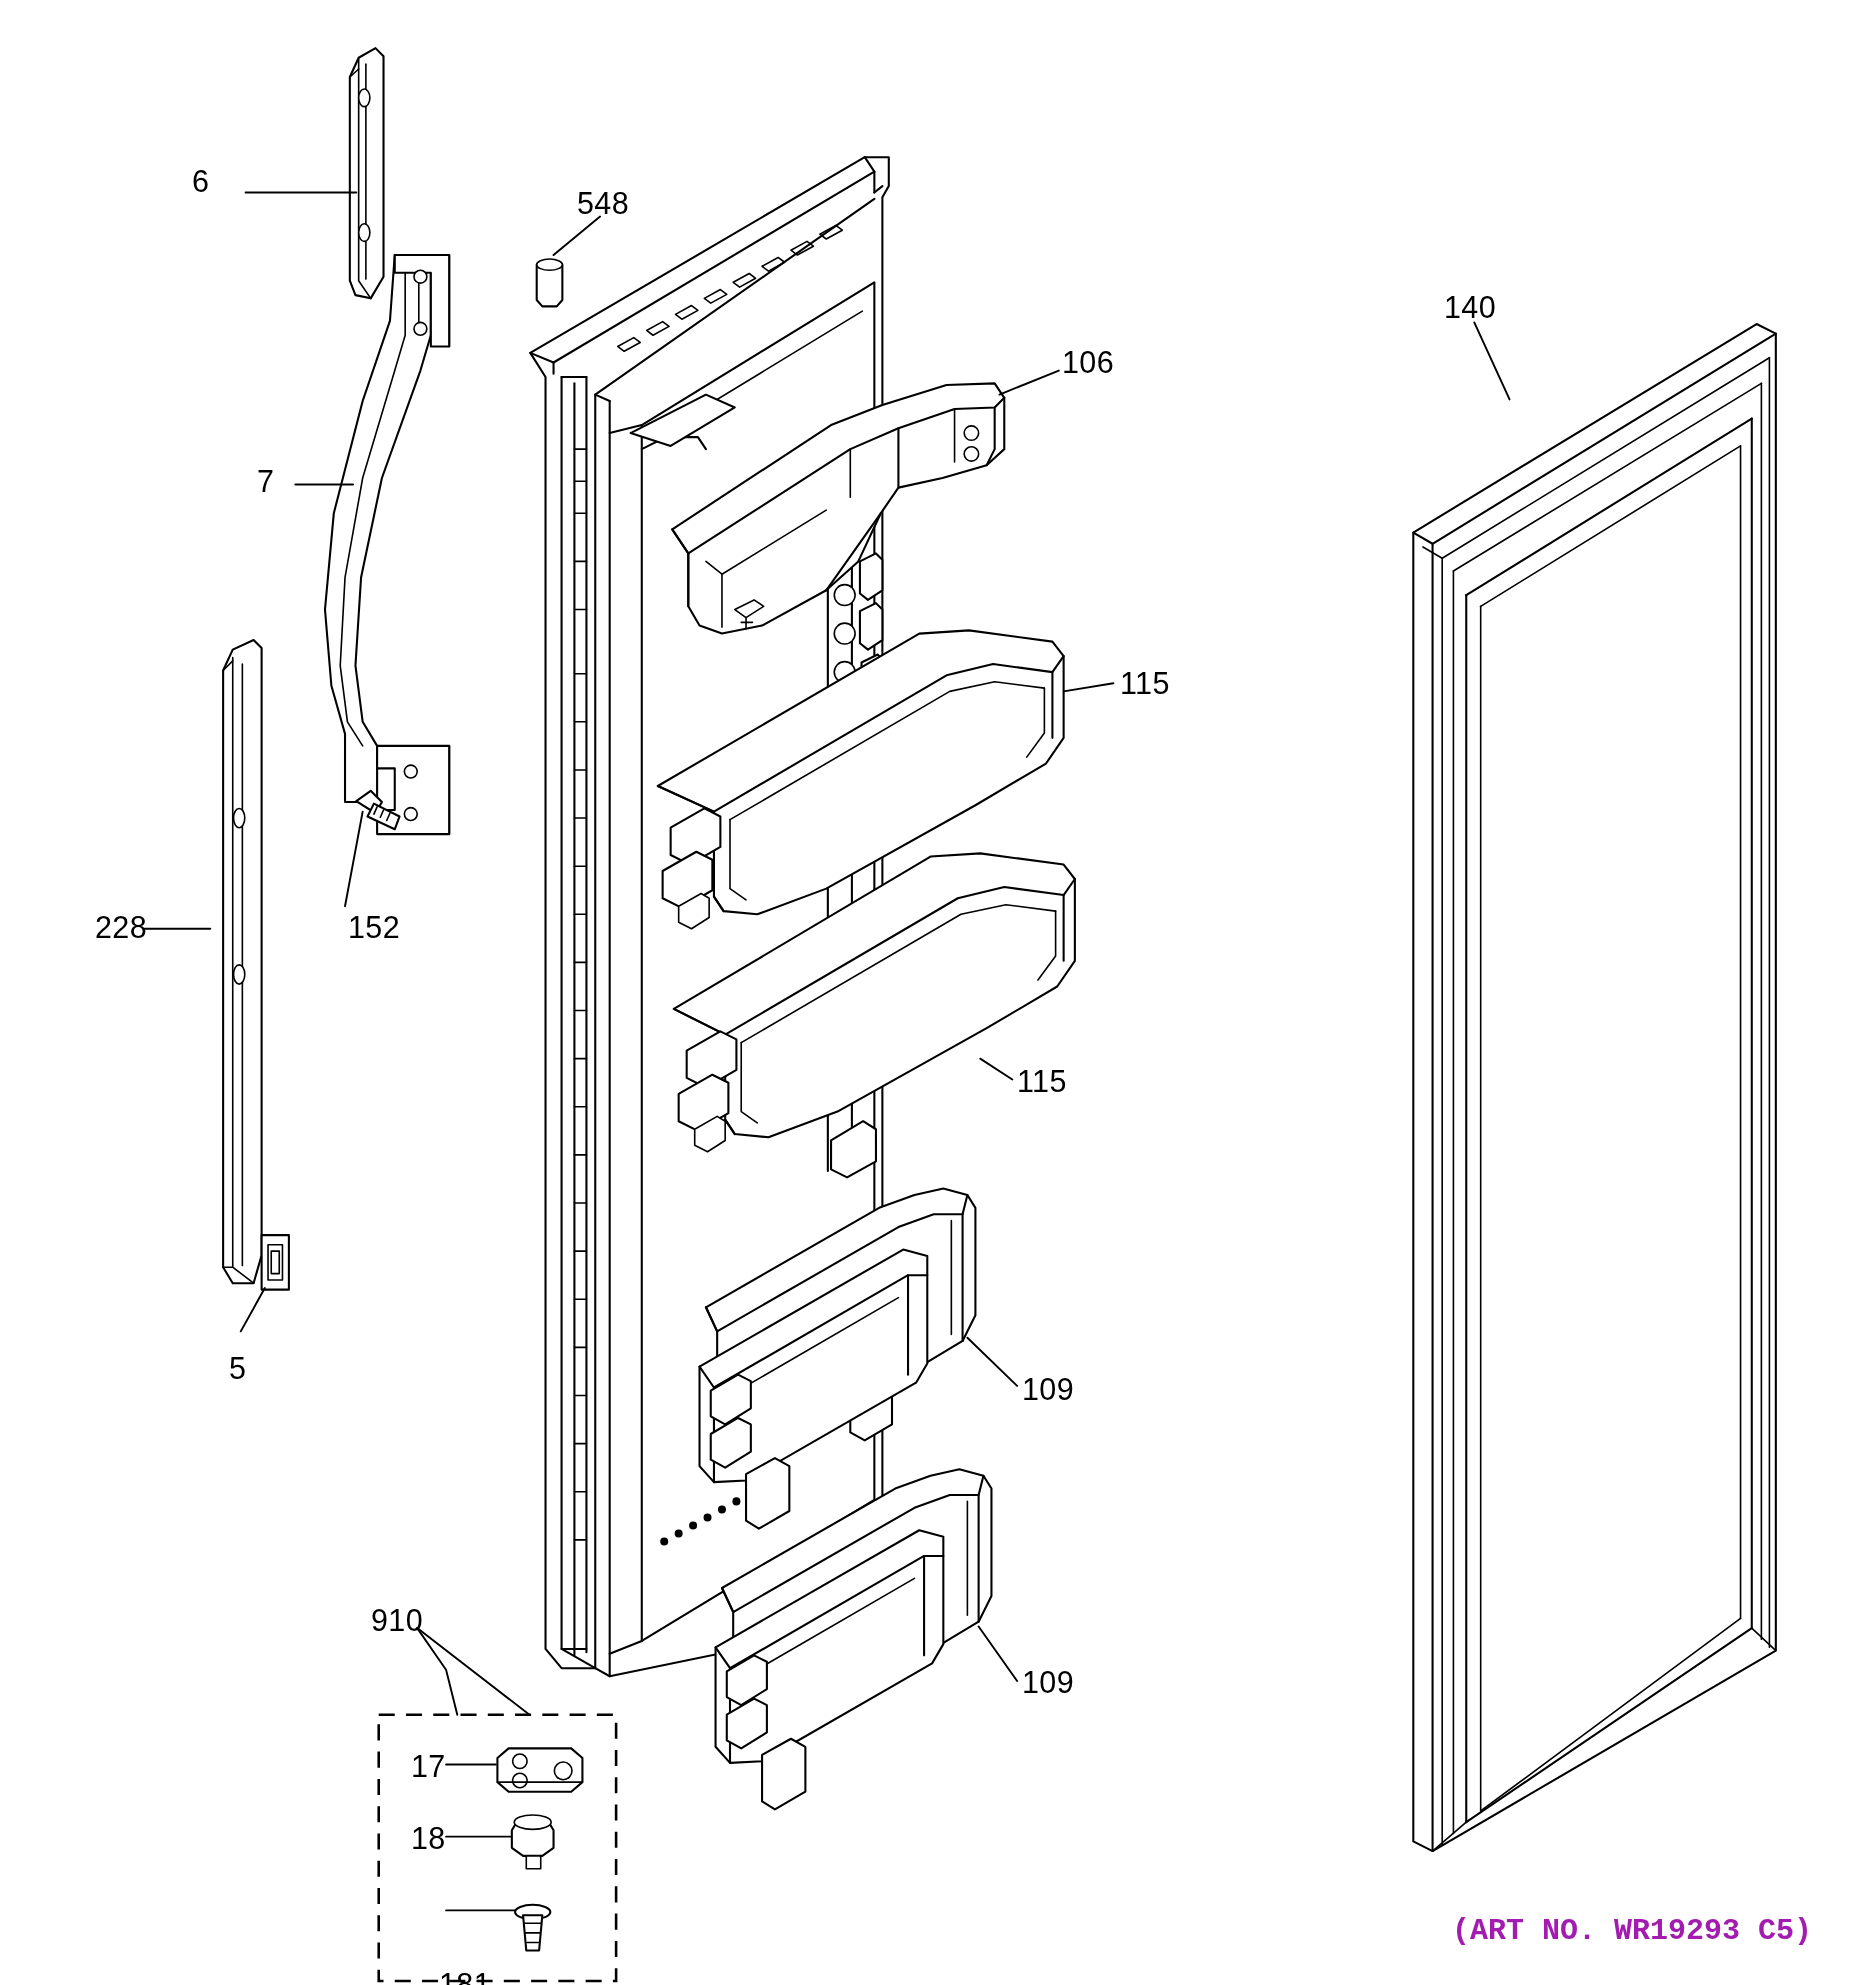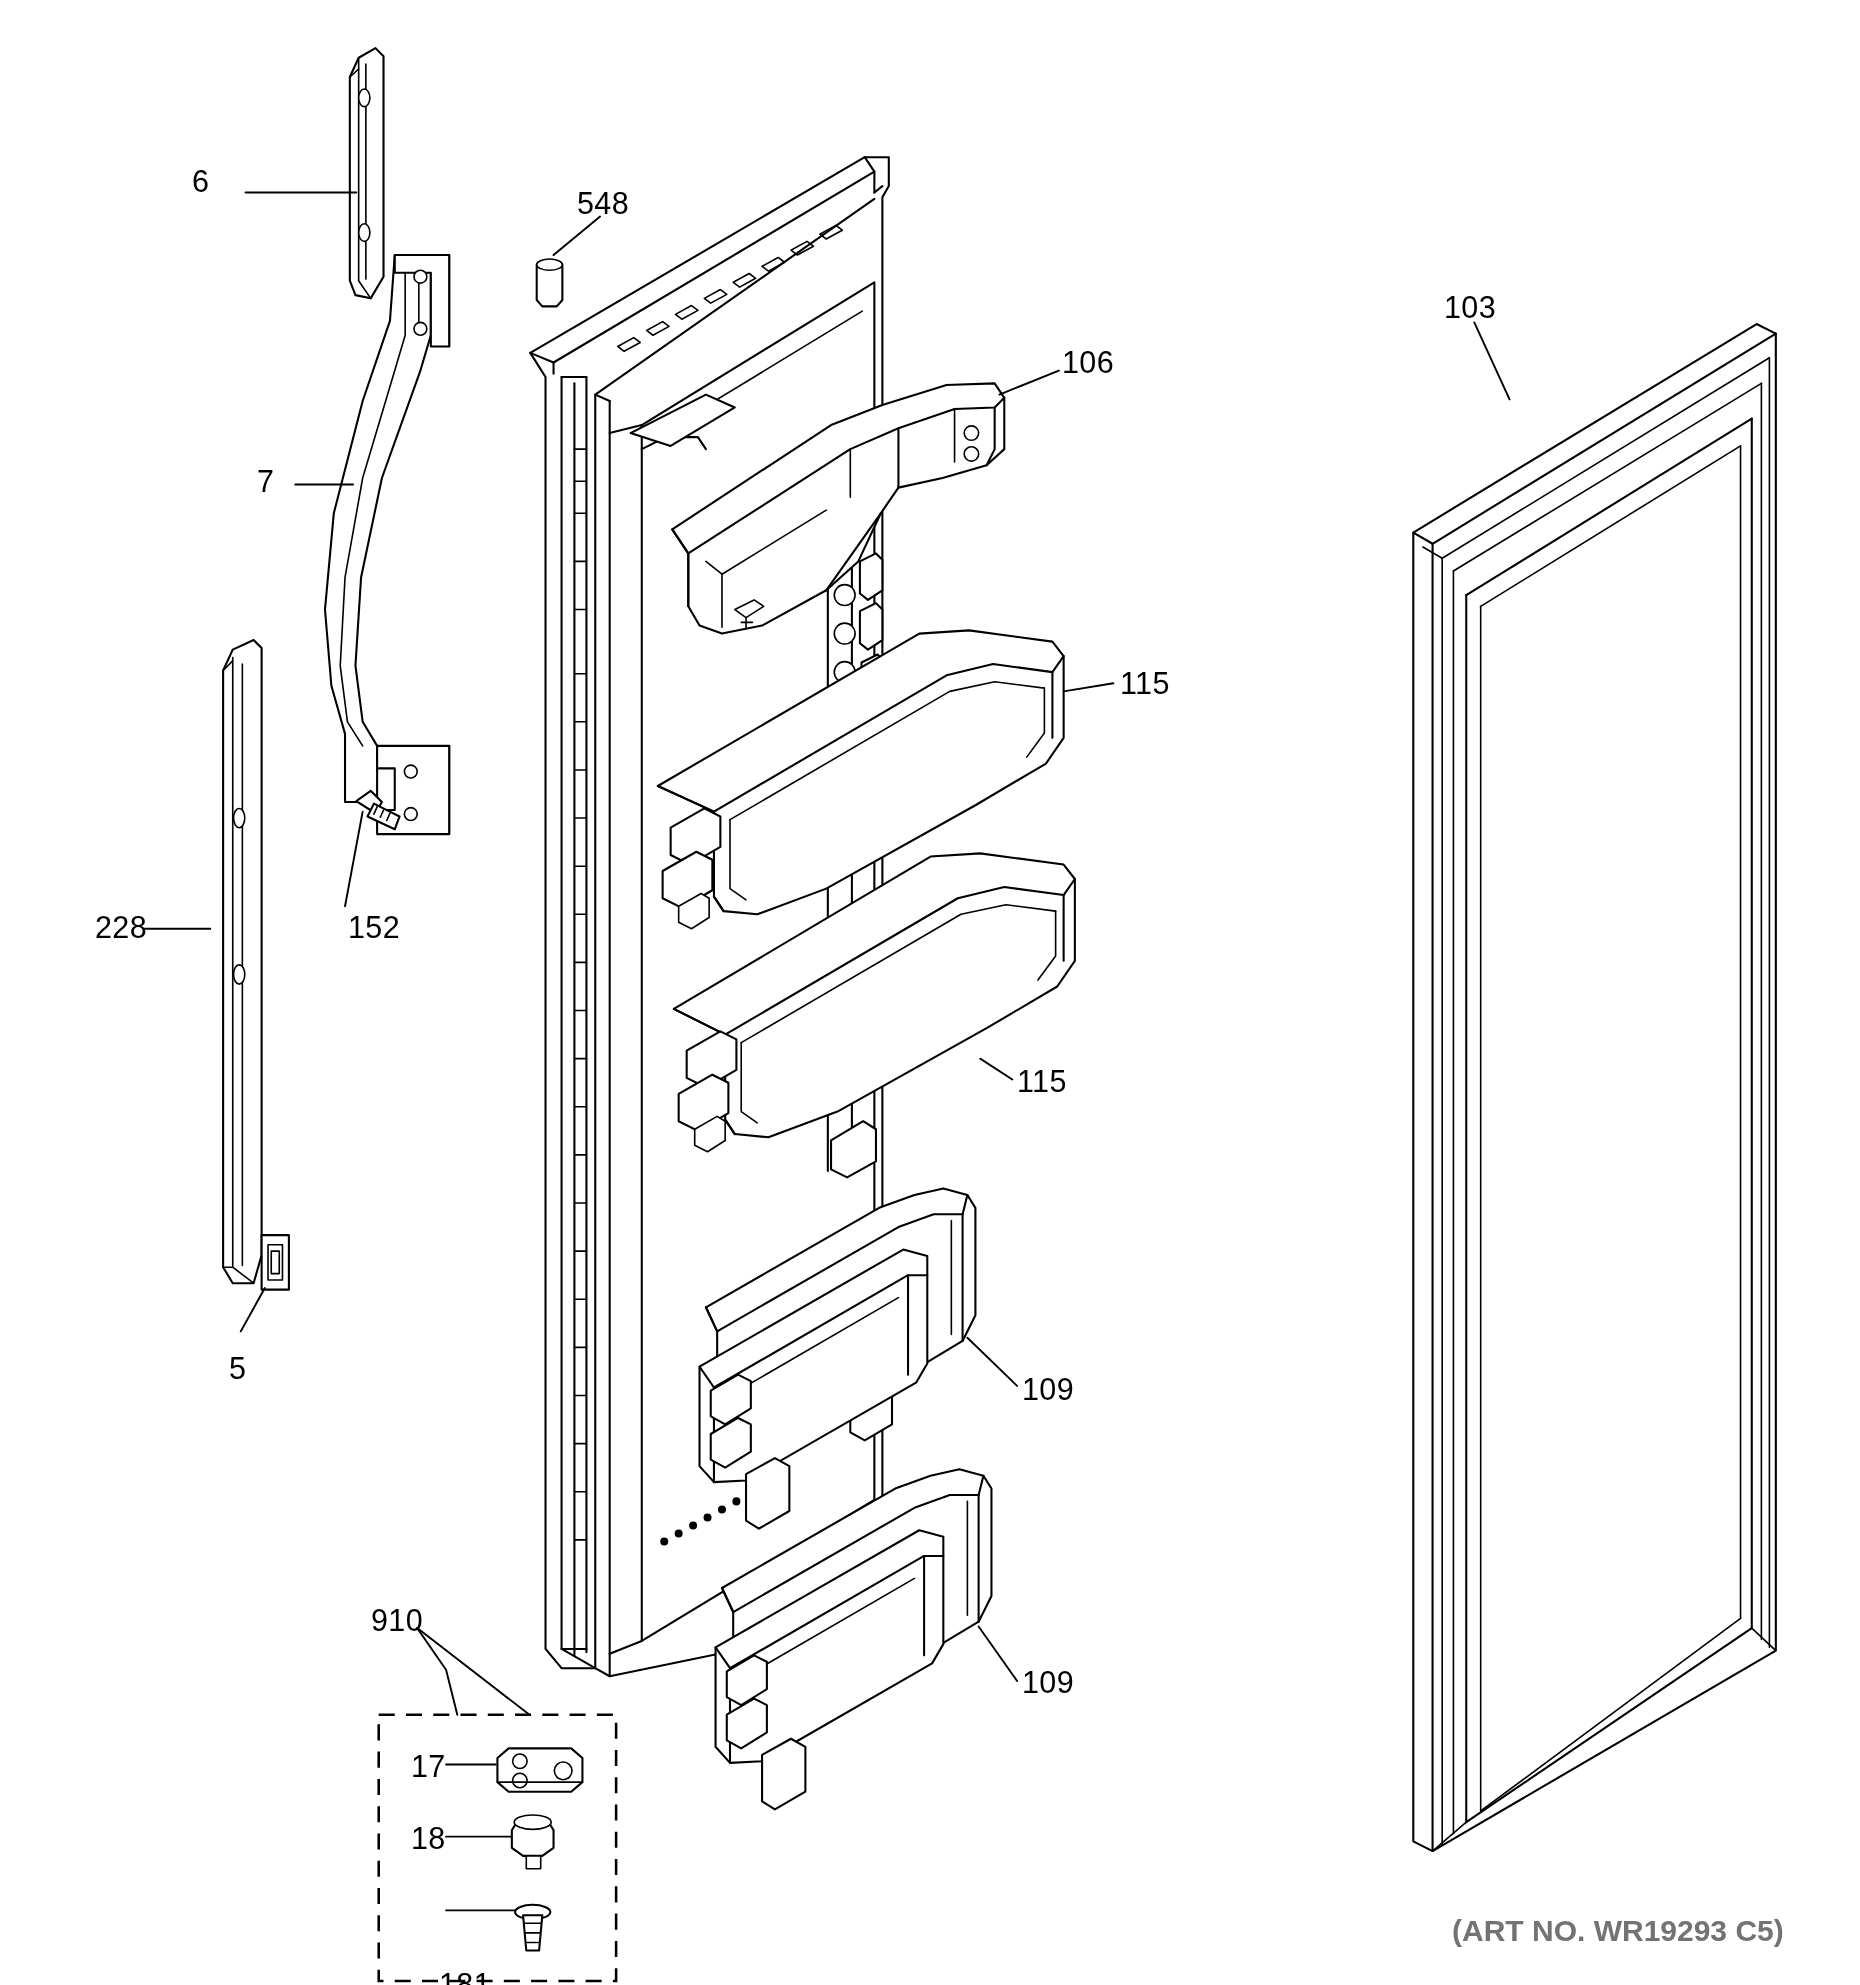--- a/index.html
+++ b/index.html
@@ -28,24 +28,24 @@
   .callout {
     position: absolute;
     font-family: "Liberation Sans", sans-serif;
     font-size: 30.5px;
     color: #000000;
     white-space: nowrap;
     letter-spacing: 0.4px;
   }
   .artno {
     position: absolute;
-    font-family: Liberation Sans, sans-serif;
+    font-family: Liberation Mono, monospace;
     font-size: 30px;
     font-weight: bold;
-    color: #737373;
+    color: #a21caf;
     white-space: nowrap;
   }
   svg .ln {
     fill: none;
     stroke: #000000;
     stroke-width: 2.6;
     stroke-linecap: round;
     stroke-linejoin: round;
   }
   svg .ln-thin {
@@ -379,21 +379,21 @@
       <path class="ln-lead" d="M556 2200 L618 2200"></path>
       <path class="ln-lead" d="M556 2290 L636 2290"></path>
       <path class="ln-lead" d="M556 2382 L642 2382"></path>
     </g>
   </svg>
 
   <div class="callout" style="left:192px; top:164px;">6</div>
   <div class="callout" style="left:577px; top:186px;">548</div>
   <div class="callout" style="left:257px; top:464px;">7</div>
   <div class="callout" style="left:1062px; top:345px;">106</div>
-  <div class="callout" style="left:1444px; top:290px;">103</div>
+  <div class="callout" style="left:1444px; top:290px;">140</div>
   <div class="callout" style="left:1120px; top:666px;">115</div>
   <div class="callout" style="left:95px; top:910px;">228</div>
   <div class="callout" style="left:303px; top:910px;margin-left:45px;">152</div>
   <div class="callout" style="left:1017px; top:1064px;">115</div>
   <div class="callout" style="left:229px; top:1351px;">5</div>
   <div class="callout" style="left:1022px; top:1372px;">109</div>
   <div class="callout" style="left:371px; top:1603px;">910</div>
   <div class="callout" style="left:1022px; top:1665px;">109</div>
   <div class="callout" style="left:411px; top:1749px;">17</div>
   <div class="callout" style="left:411px; top:1821px;">18</div>

